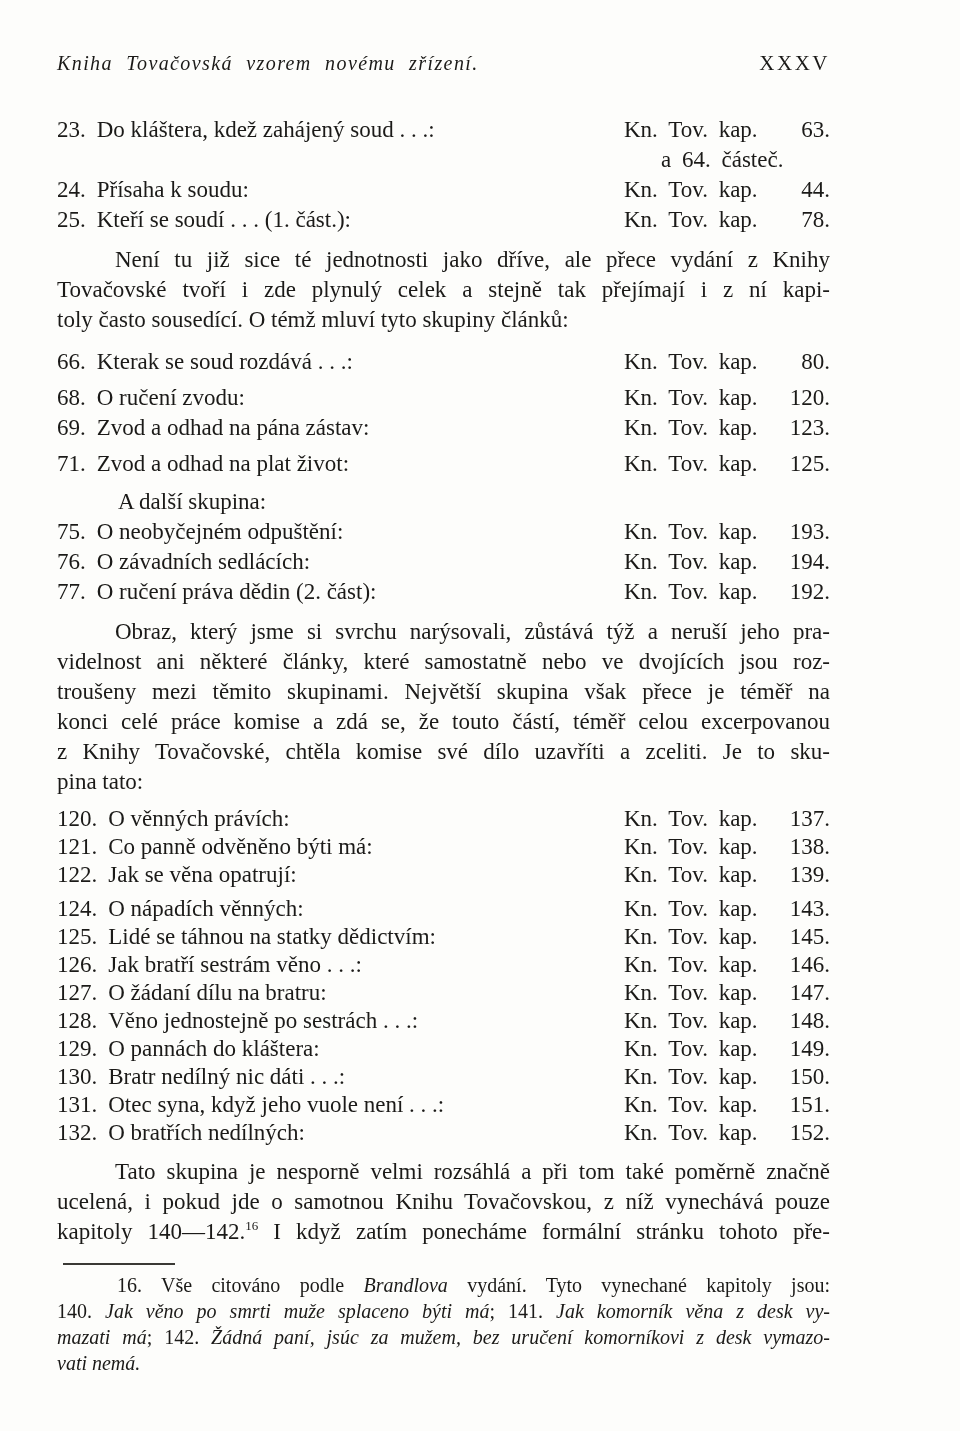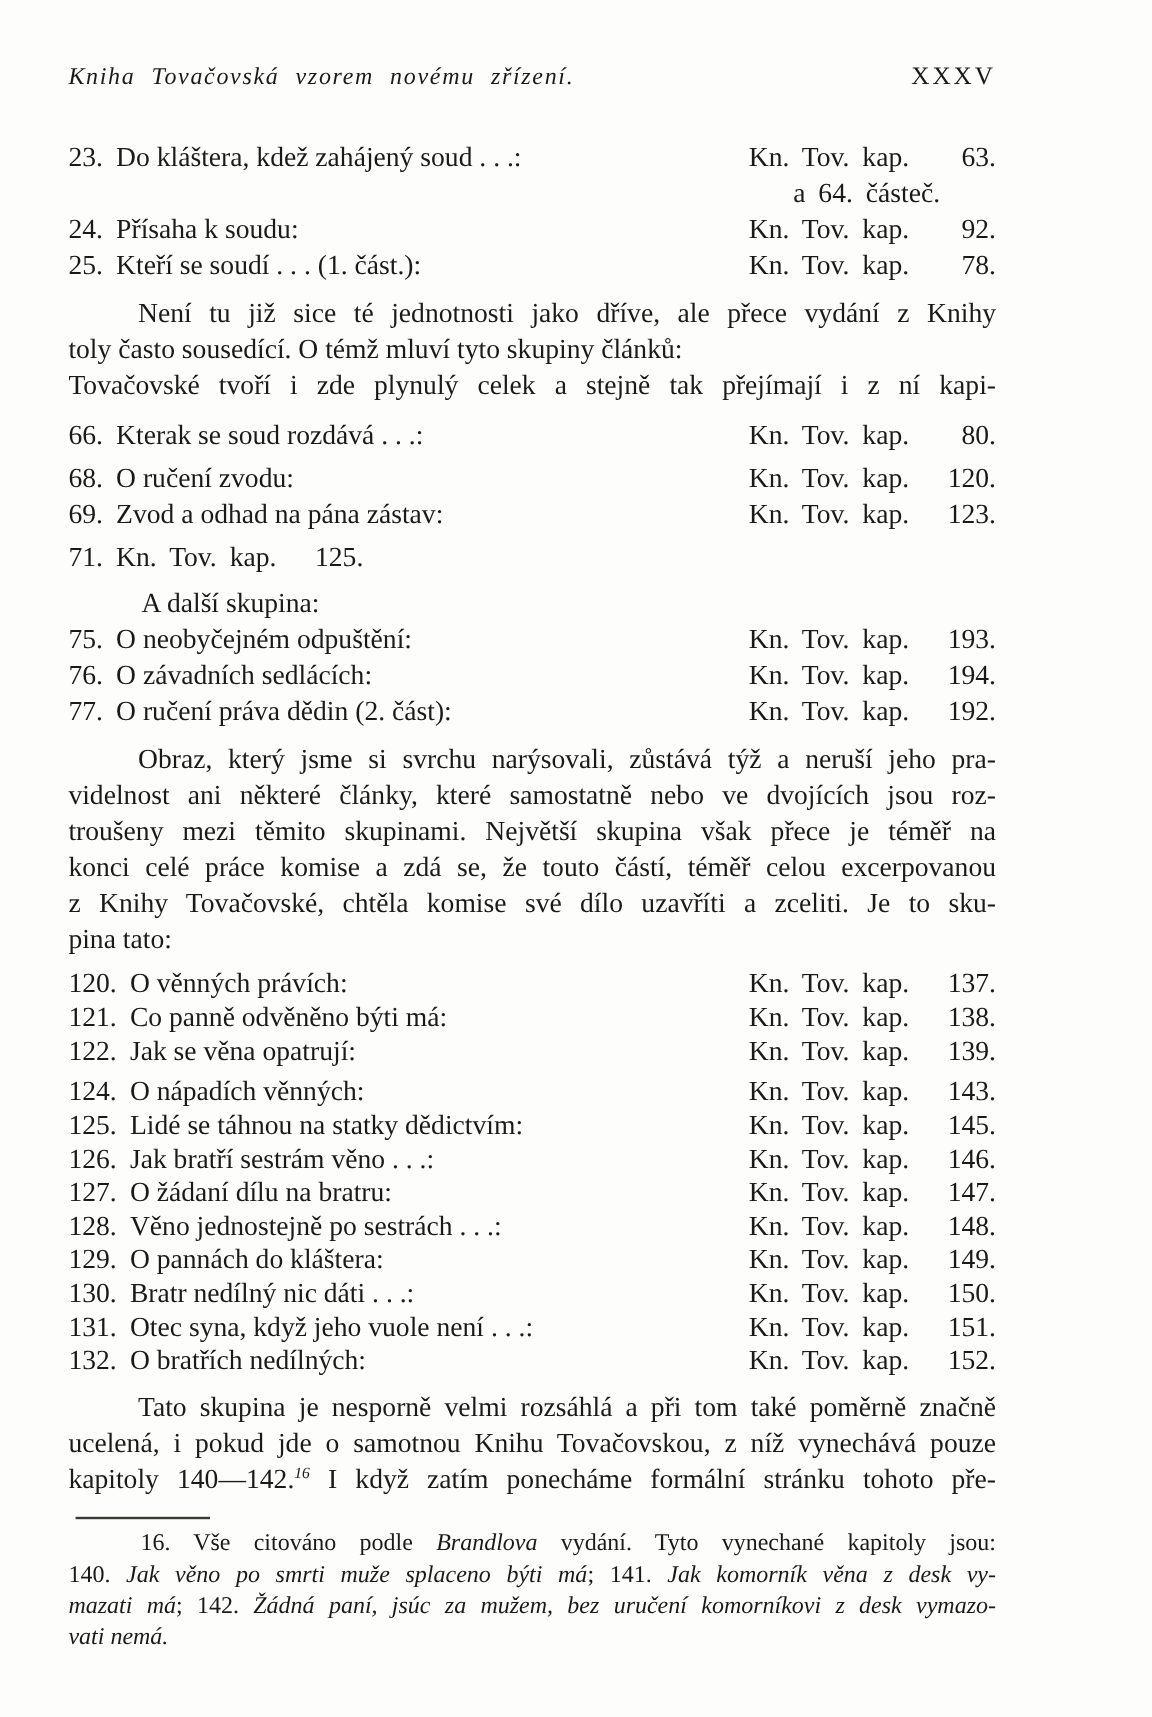--- a/index.html
+++ b/index.html
@@ -28,21 +28,21 @@
   .s2{margin-top:12px;}
   .s4{margin-top:8px;}
   .s4 .trow{line-height:28px;}
   .gap{margin-top:6px;}
 
   
   .para{font-size:23px;line-height:30px;margin-top:10px;}
   .pline{text-align:justify;text-align-last:justify;}
   .pline.first{text-indent:58px;}
   .pline.end{text-align-last:left;}
-  sup.fnmark{font-size:13px;line-height:0;letter-spacing:0;font-style:italic;}
+  sup.fnmark{font-size:13px;line-height:0;letter-spacing:0;}
 
   .subhead{font-size:23px;line-height:30px;margin-top:8px;padding-left:61px;}
 
   
   .fnrule{width:112px;border:0;border-top:2px solid #3a3935;margin:16px 0 7px 6px;}
   .fn{font-size:20px;line-height:26px;}
   .fn .pline.first{text-indent:60px;}
   .it{font-style:italic;}
 
   .sig{margin-top:13px;font-size:22px;letter-spacing:2px;padding-left:672px;line-height:26px;}
@@ -70,37 +70,37 @@
       <span class="tlabel"></span>
       <span class="tref tref2">
         <span>a 64. částeč.</span>
       </span>
     </div>
     <div class="trow">
       <span class="tnum">24.</span>
       <span class="tlabel">Přísaha k soudu:</span>
       <span class="tref">
         <span>Kn. Tov. kap.</span>
-        <span>92.</span>
+        <span>44.</span>
       </span>
     </div>
     <div class="trow">
       <span class="tnum">25.</span>
       <span class="tlabel">Kteří se soudí . . . (1. část.):</span>
       <span class="tref">
         <span>Kn. Tov. kap.</span>
         <span>78.</span>
       </span>
     </div>
   </div>
 
   <div class="para">
     <div class="pline first">Není tu již sice té jednotnosti jako dříve, ale přece vydání z Knihy</div>
+    <div class="pline">Tovačovské tvoří i zde plynulý celek a stejně tak přejímají i z ní kapi-</div>
     <div class="pline end">toly často sousedící. O témž mluví tyto skupiny článků:</div>
-    <div class="pline">Tovačovské tvoří i zde plynulý celek a stejně tak přejímají i z ní kapi-</div>
   </div>
 
   <div class="toc s2">
     <div class="trow">
       <span class="tnum">66.</span>
       <span class="tlabel">Kterak se soud rozdává . . .:</span>
       <span class="tref">
         <span>Kn. Tov. kap.</span>
         <span>80.</span>
       </span>
@@ -116,20 +116,21 @@
     <div class="trow">
       <span class="tnum">69.</span>
       <span class="tlabel">Zvod a odhad na pána zástav:</span>
       <span class="tref">
         <span>Kn. Tov. kap.</span>
         <span>123.</span>
       </span>
     </div>
     <div class="trow gap">
       <span class="tnum">71.</span>
+      <span class="tlabel">Zvod a odhad na plat život:</span>
       <span class="tref">
         <span>Kn. Tov. kap.</span>
         <span>125.</span>
       </span>
     </div>
   </div>
 
   <div class="subhead">A další skupina:</div>
 
   <div class="toc s3">

